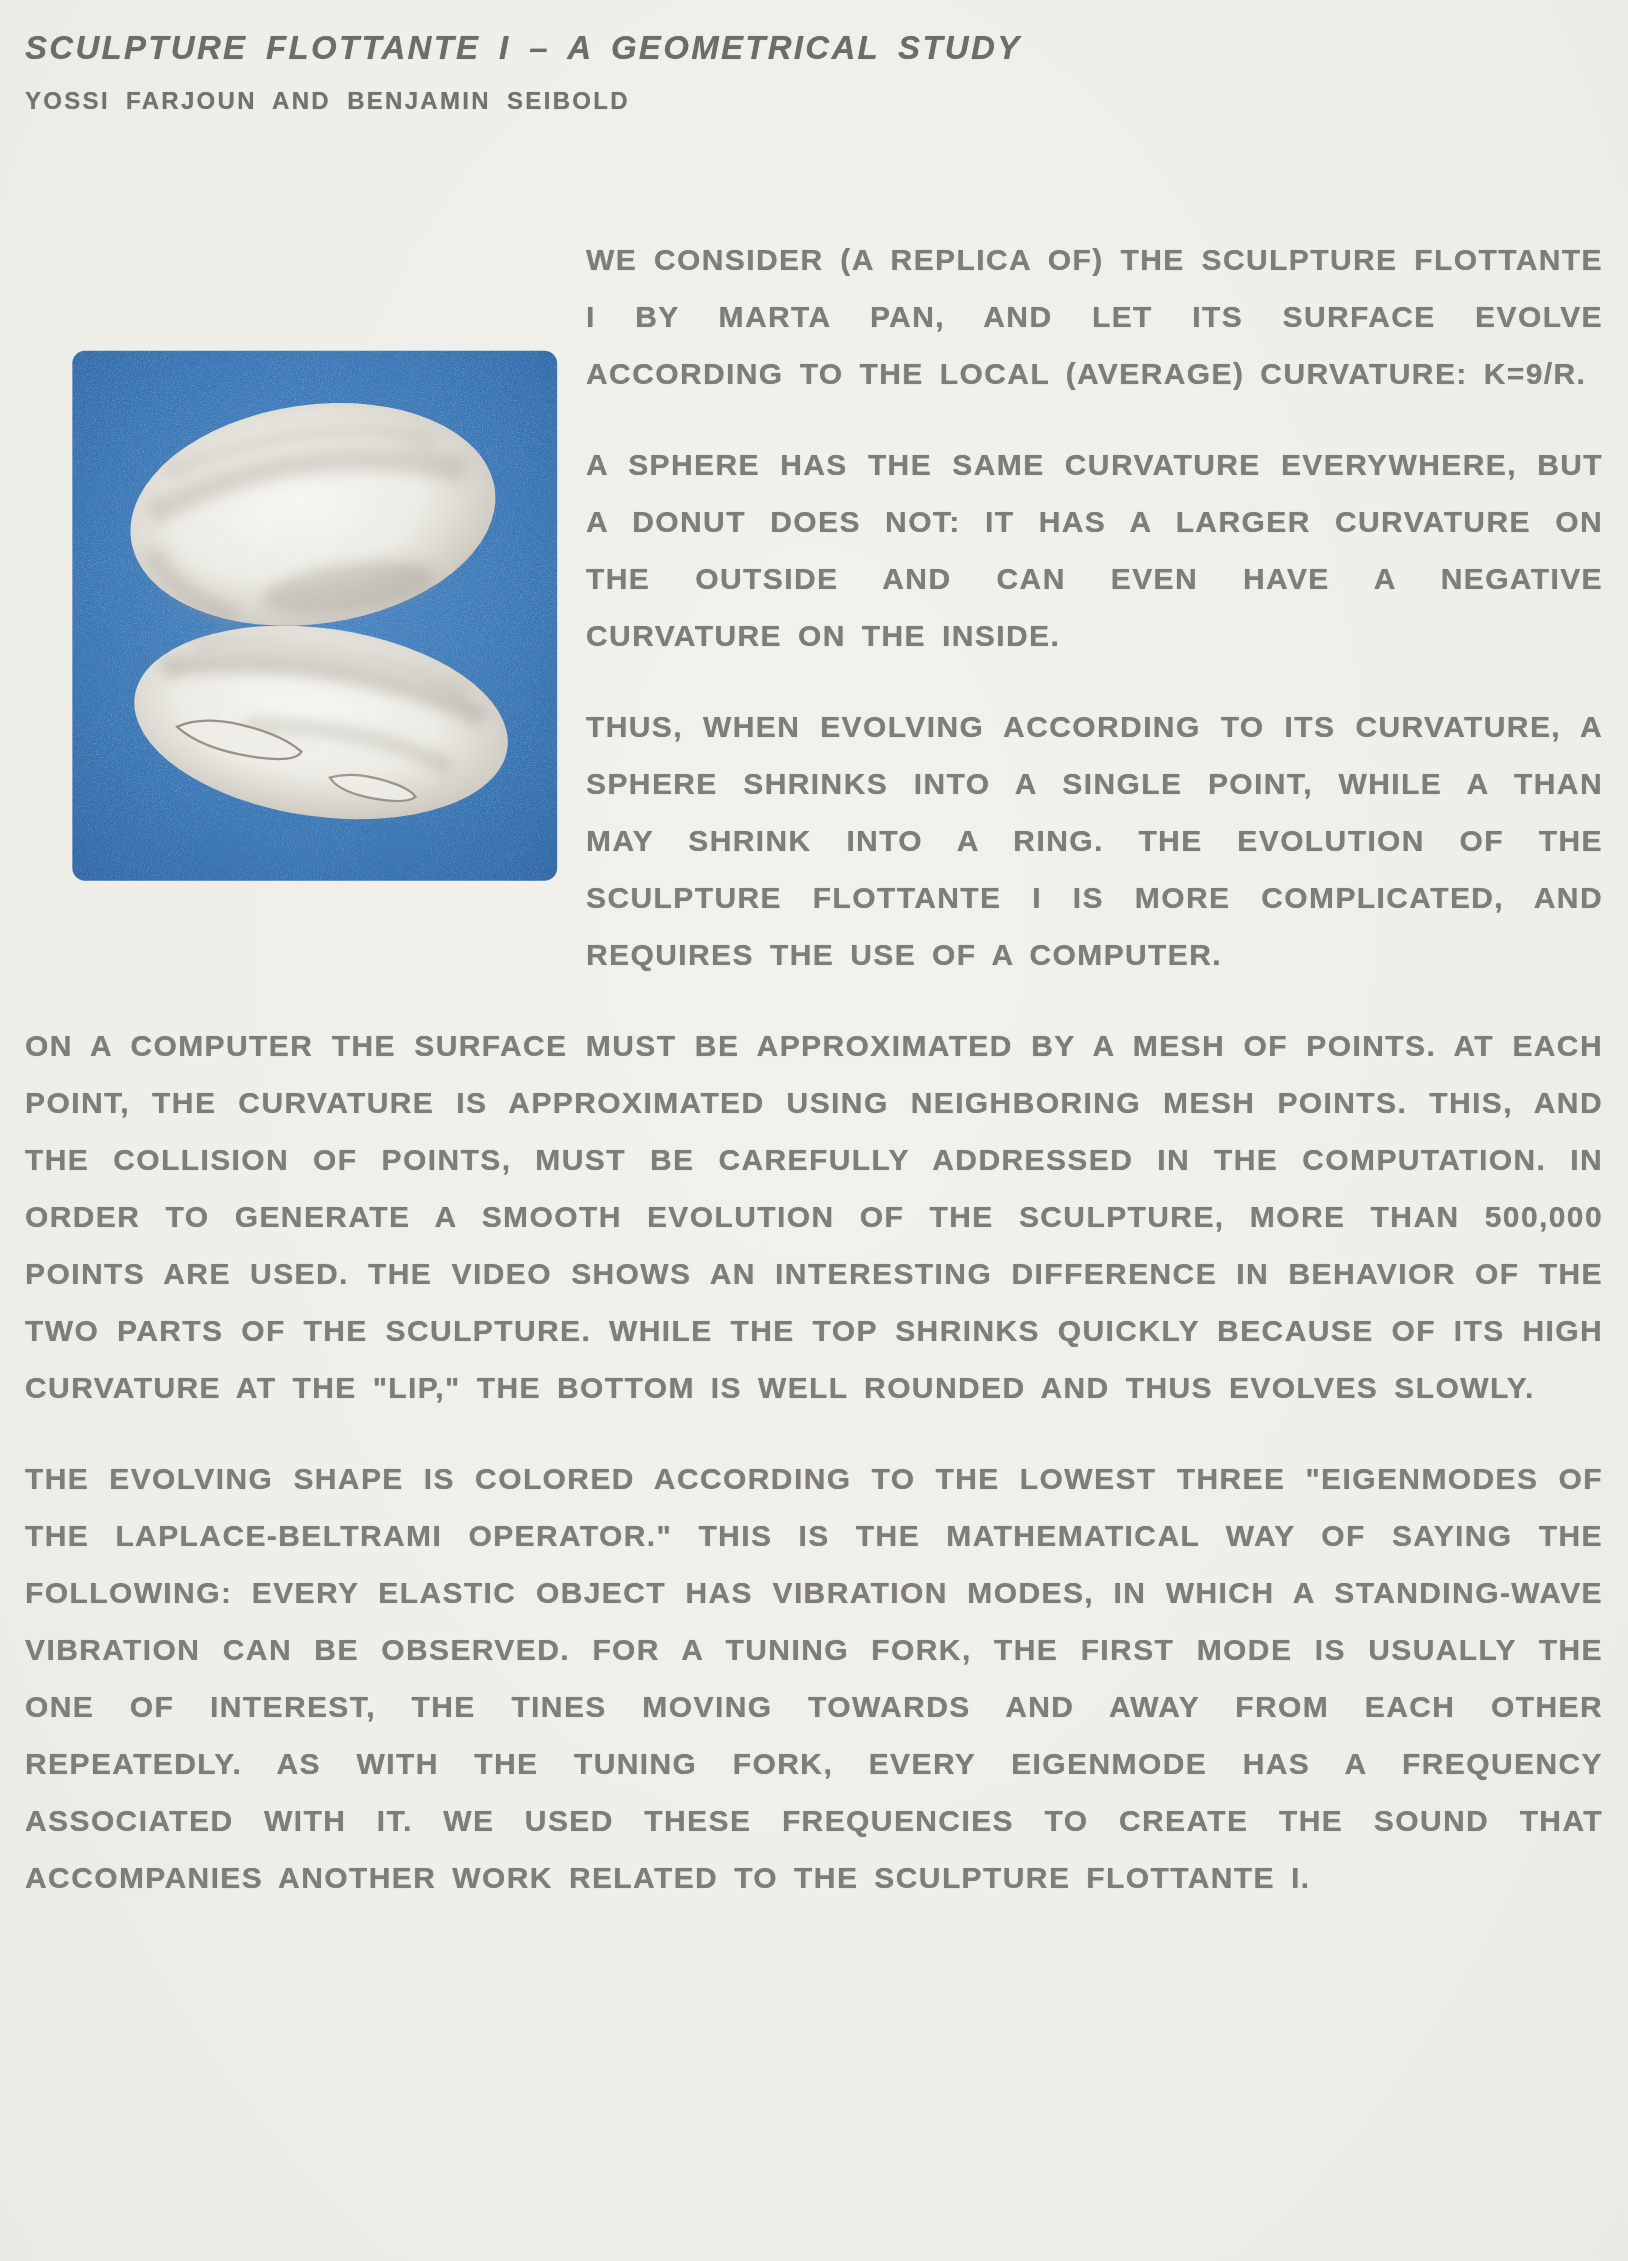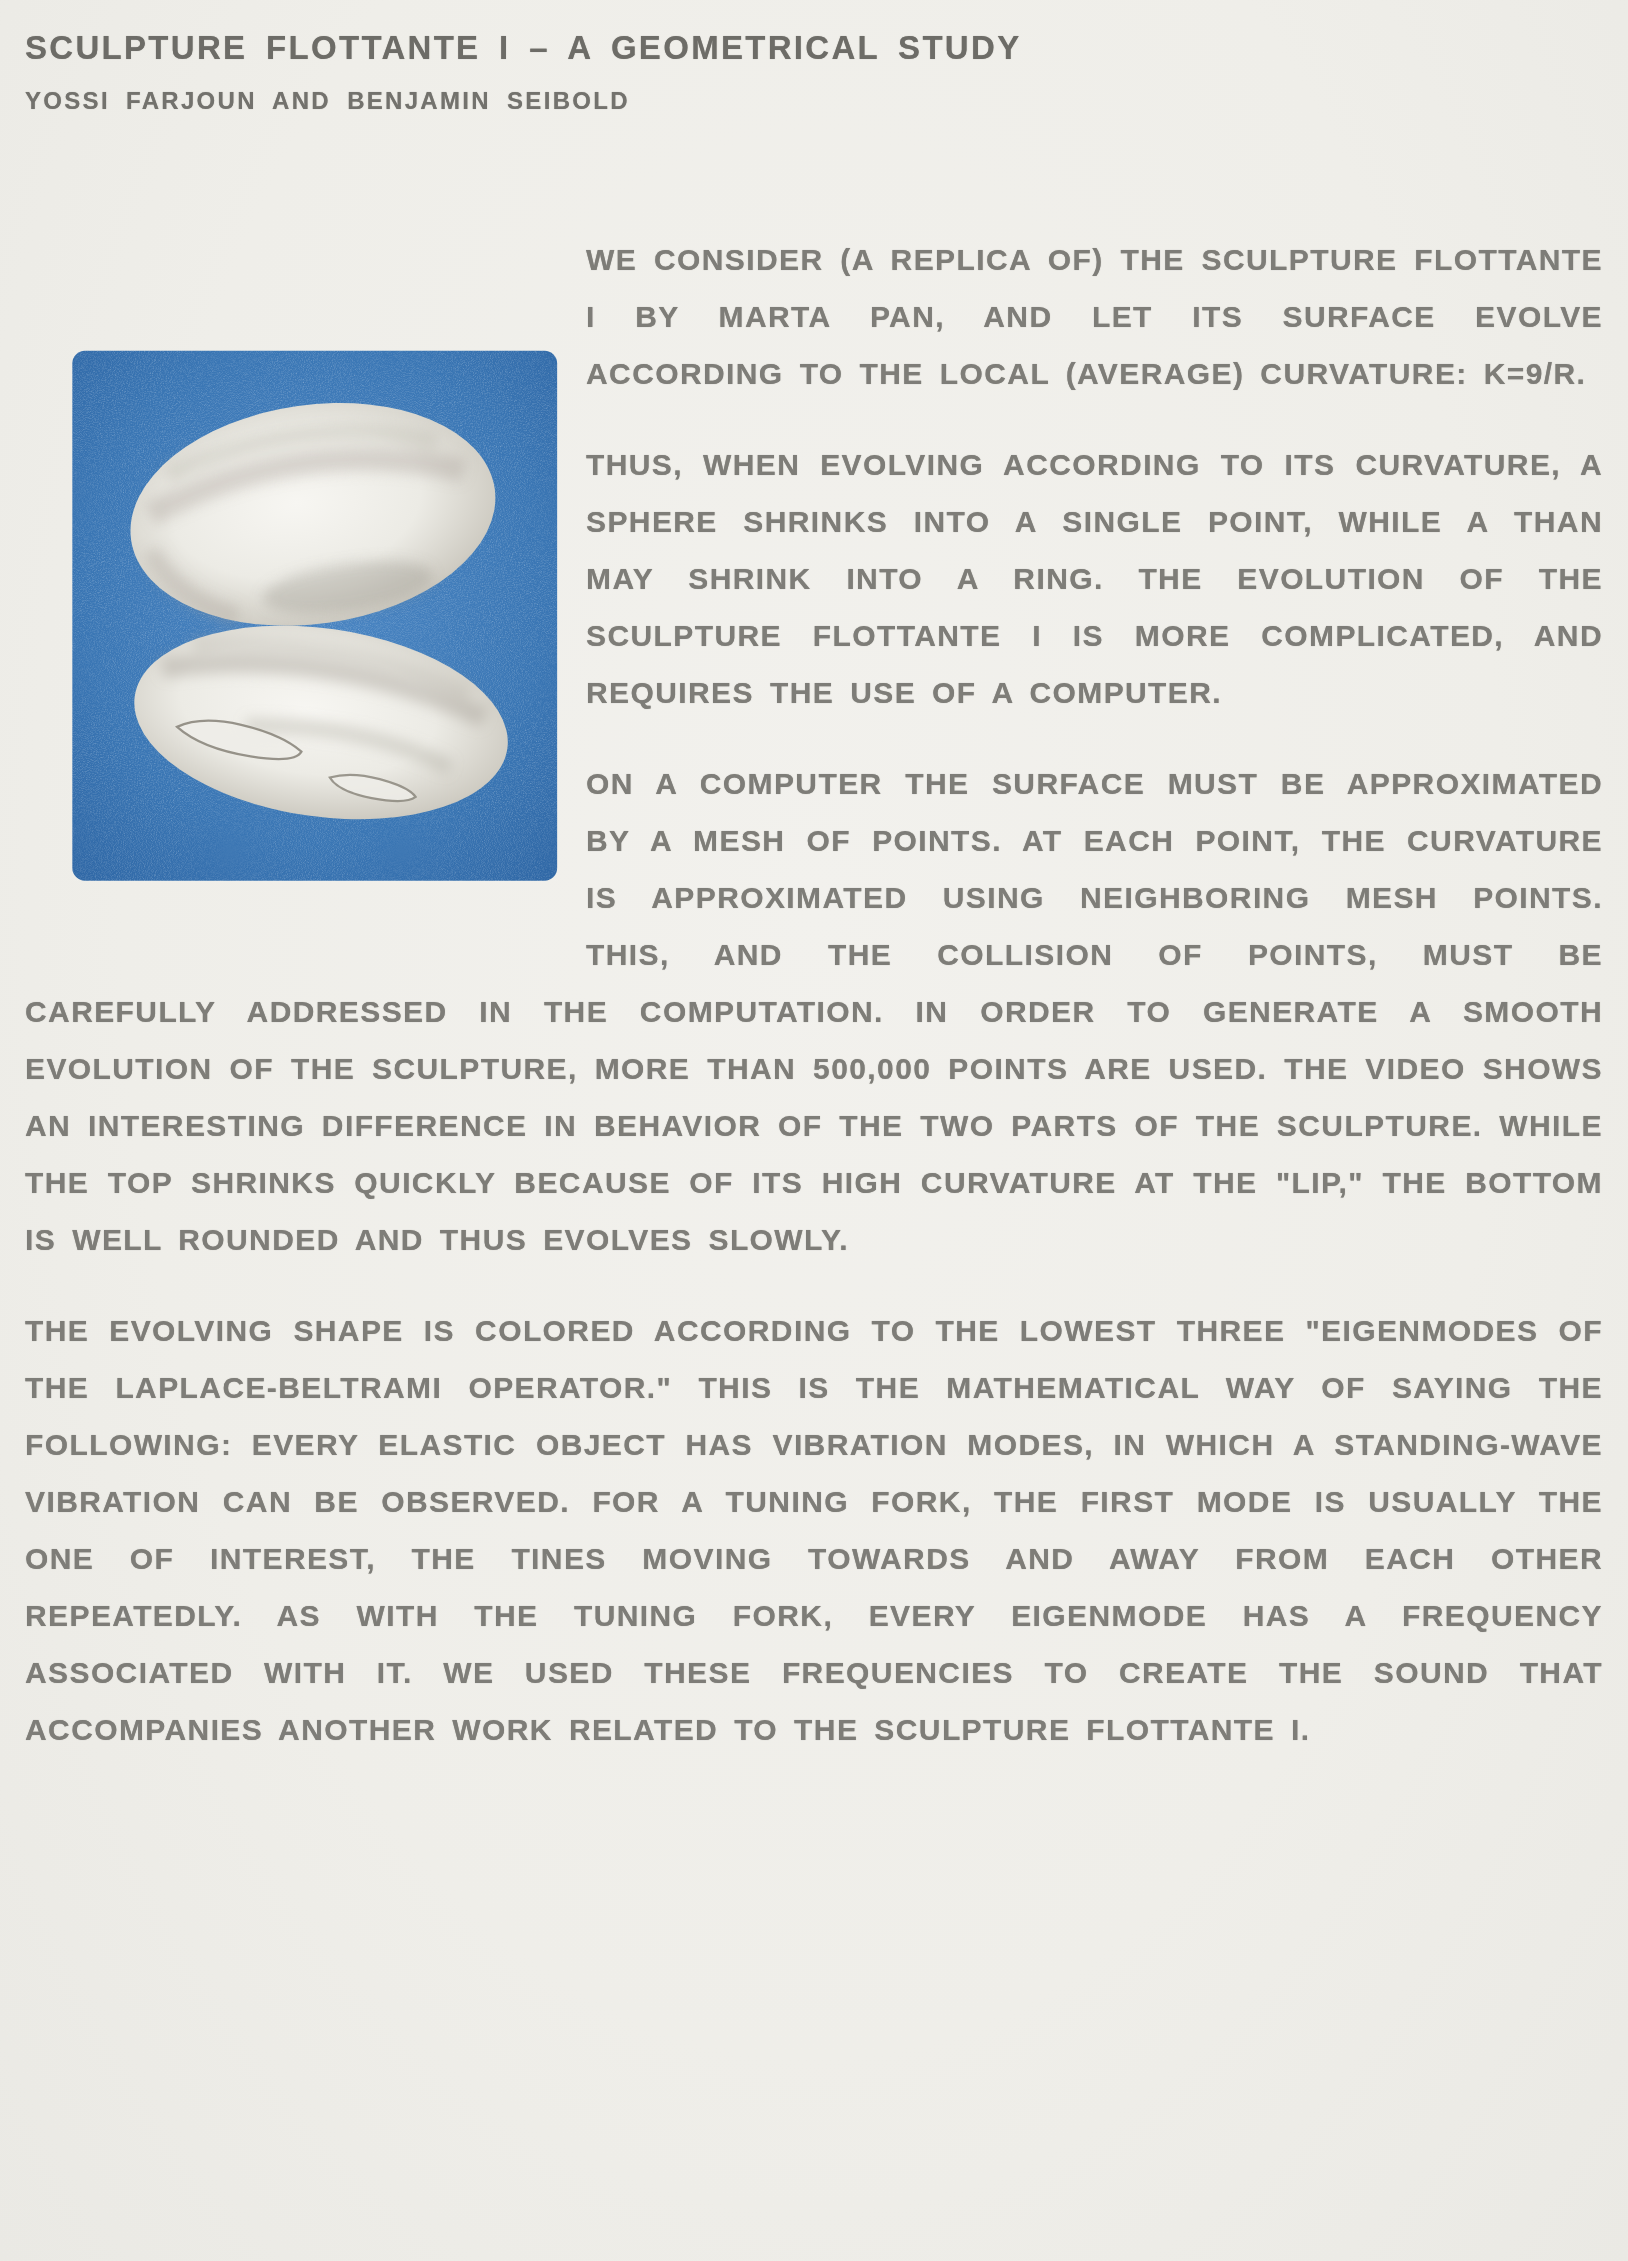--- a/index.html
+++ b/index.html
@@ -15,21 +15,21 @@
     box-sizing:border-box;
     padding:23.5px 25px 0 25px;
   }
   .hand{
     letter-spacing:1.4px;
     word-spacing:6.3px;
     text-shadow:0 0 0.8px rgba(120,118,112,0.75);
   }
   h1.title{
     margin:0;padding-top:5.4px;
-    font-size:33px;font-weight:bold;
+    font-size:33px;font-weight:bold;font-style:italic;
     letter-spacing:2.3px;word-spacing:7.2px;
     color:#6d6c67;
   }
   .byline{
     margin-top:20px;
     font-size:24px;font-weight:bold;
     letter-spacing:2.3px;word-spacing:7.2px;
     color:#73726d;
   }
   figure.sculpture{
@@ -103,19 +103,20 @@
             <path d="M200 430 Q 330 410 430 445" stroke="#9c978c" stroke-width="16" fill="none" opacity="0.3"></path>
           </g>
 
           <path d="M125 442 q 25 -16 70 -12 q 45 4 70 20 q -5 14 -55 13 q -55 -1 -85 -21 z" fill="#efeee9" stroke="#8d897f" stroke-width="2.5" opacity="0.9"></path>
           <path d="M300 474 q 22 -10 55 -6 q 33 4 42 14 q -10 10 -48 8 q -38 -2 -49 -16 z" fill="#efeee9" stroke="#8d897f" stroke-width="2.5" opacity="0.85"></path>
         </g>
       </svg>
     </figure>
 
     <p class="para hand first">WE CONSIDER (A REPLICA OF) THE SCULPTURE FLOTTANTE I BY MARTA PAN, AND LET ITS SURFACE EVOLVE ACCORDING TO THE LOCAL (AVERAGE) CURVATURE: K=9/R.</p>
+    <p class="para hand">A SPHERE HAS THE SAME CURVATURE EVERYWHERE, BUT A DONUT DOES NOT:  IT HAS A LARGER CURVATURE ON THE OUTSIDE AND CAN EVEN HAVE A NEGATIVE CURVATURE ON THE INSIDE.</p>
     <p class="para hand">THUS, WHEN EVOLVING ACCORDING TO ITS CURVATURE, A SPHERE SHRINKS INTO A SINGLE POINT, WHILE A THAN MAY SHRINK INTO A RING.  THE EVOLUTION OF THE SCULPTURE FLOTTANTE I IS MORE COMPLICATED, AND REQUIRES THE USE OF A COMPUTER.</p>
     <p class="para hand">ON A COMPUTER THE SURFACE MUST BE APPROXIMATED BY A MESH OF POINTS.  AT EACH POINT, THE CURVATURE IS APPROXIMATED USING NEIGHBORING MESH POINTS.  THIS, AND THE COLLISION OF POINTS, MUST BE CAREFULLY ADDRESSED IN THE COMPUTATION.  IN ORDER TO GENERATE A SMOOTH EVOLUTION OF THE SCULPTURE, MORE THAN 500,000 POINTS ARE USED.  THE VIDEO SHOWS AN INTERESTING DIFFERENCE IN BEHAVIOR OF THE TWO PARTS OF THE SCULPTURE.  WHILE THE TOP SHRINKS QUICKLY BECAUSE OF ITS HIGH CURVATURE AT THE "LIP," THE BOTTOM IS WELL ROUNDED AND THUS EVOLVES SLOWLY.</p>
     <p class="para hand">THE EVOLVING SHAPE IS COLORED ACCORDING TO THE LOWEST THREE "EIGENMODES OF THE LAPLACE-BELTRAMI OPERATOR."  THIS IS THE MATHEMATICAL WAY OF SAYING THE FOLLOWING:  EVERY ELASTIC OBJECT HAS VIBRATION MODES, IN WHICH A STANDING-WAVE VIBRATION CAN BE OBSERVED.  FOR A TUNING FORK, THE FIRST MODE IS USUALLY THE ONE OF INTEREST, THE TINES MOVING TOWARDS AND AWAY FROM EACH OTHER REPEATEDLY.  AS WITH THE TUNING FORK, EVERY EIGENMODE HAS A FREQUENCY ASSOCIATED WITH IT.  WE USED THESE FREQUENCIES TO CREATE THE SOUND THAT ACCOMPANIES ANOTHER WORK RELATED TO THE SCULPTURE FLOTTANTE I.</p>
 
   </main>
 </div>
 
 
 </body></html>

